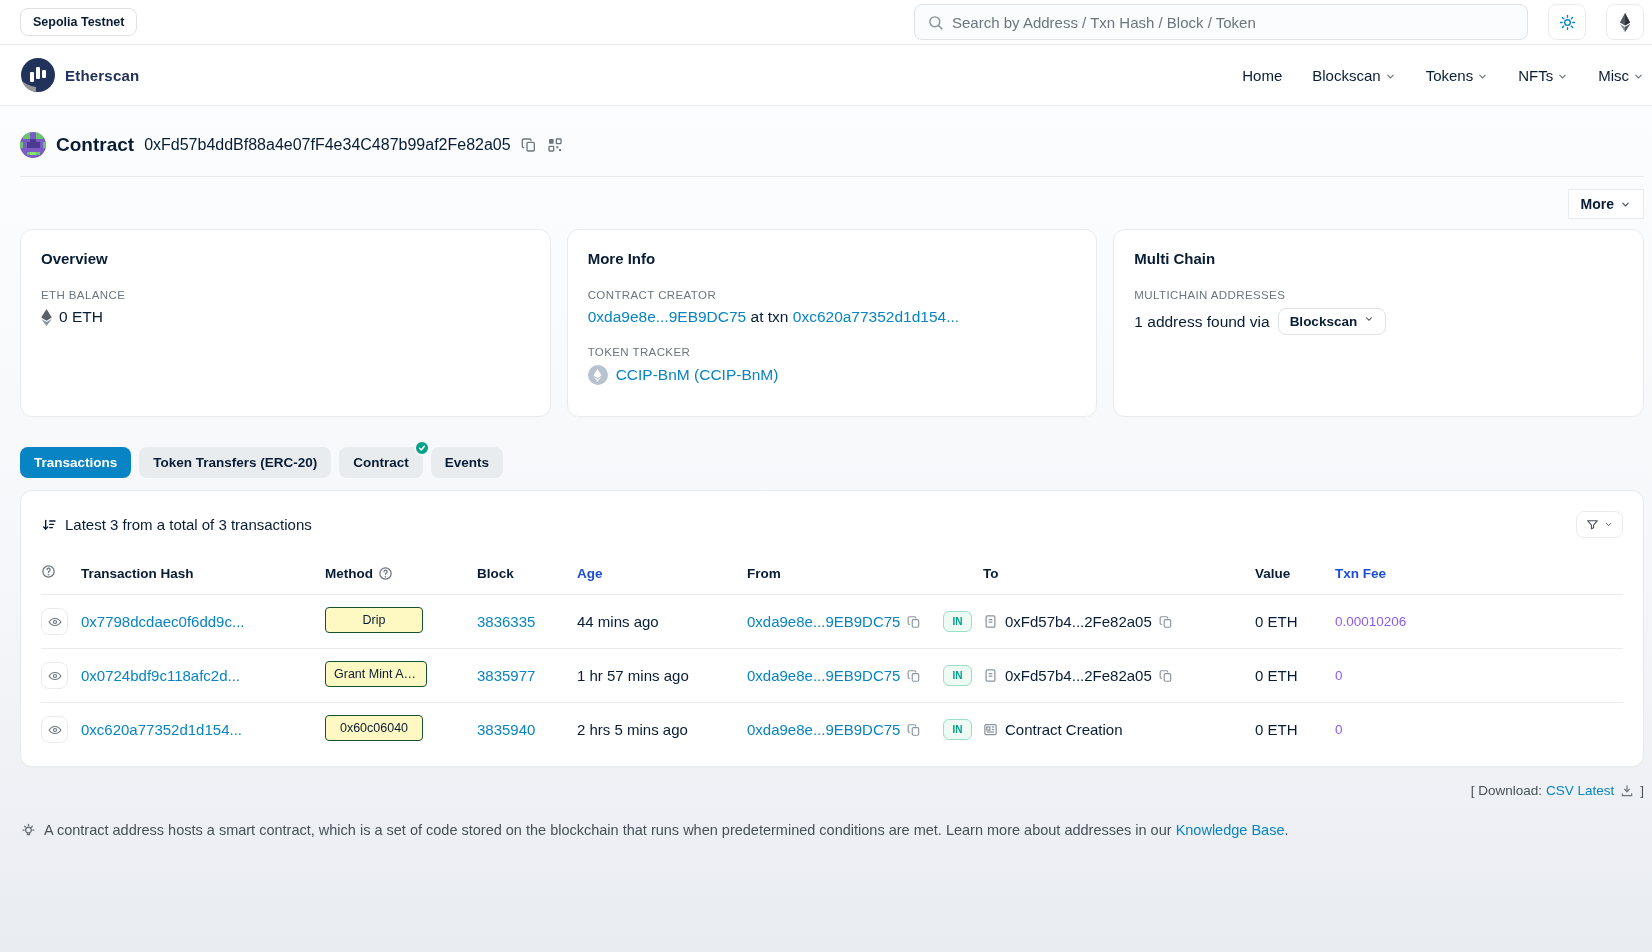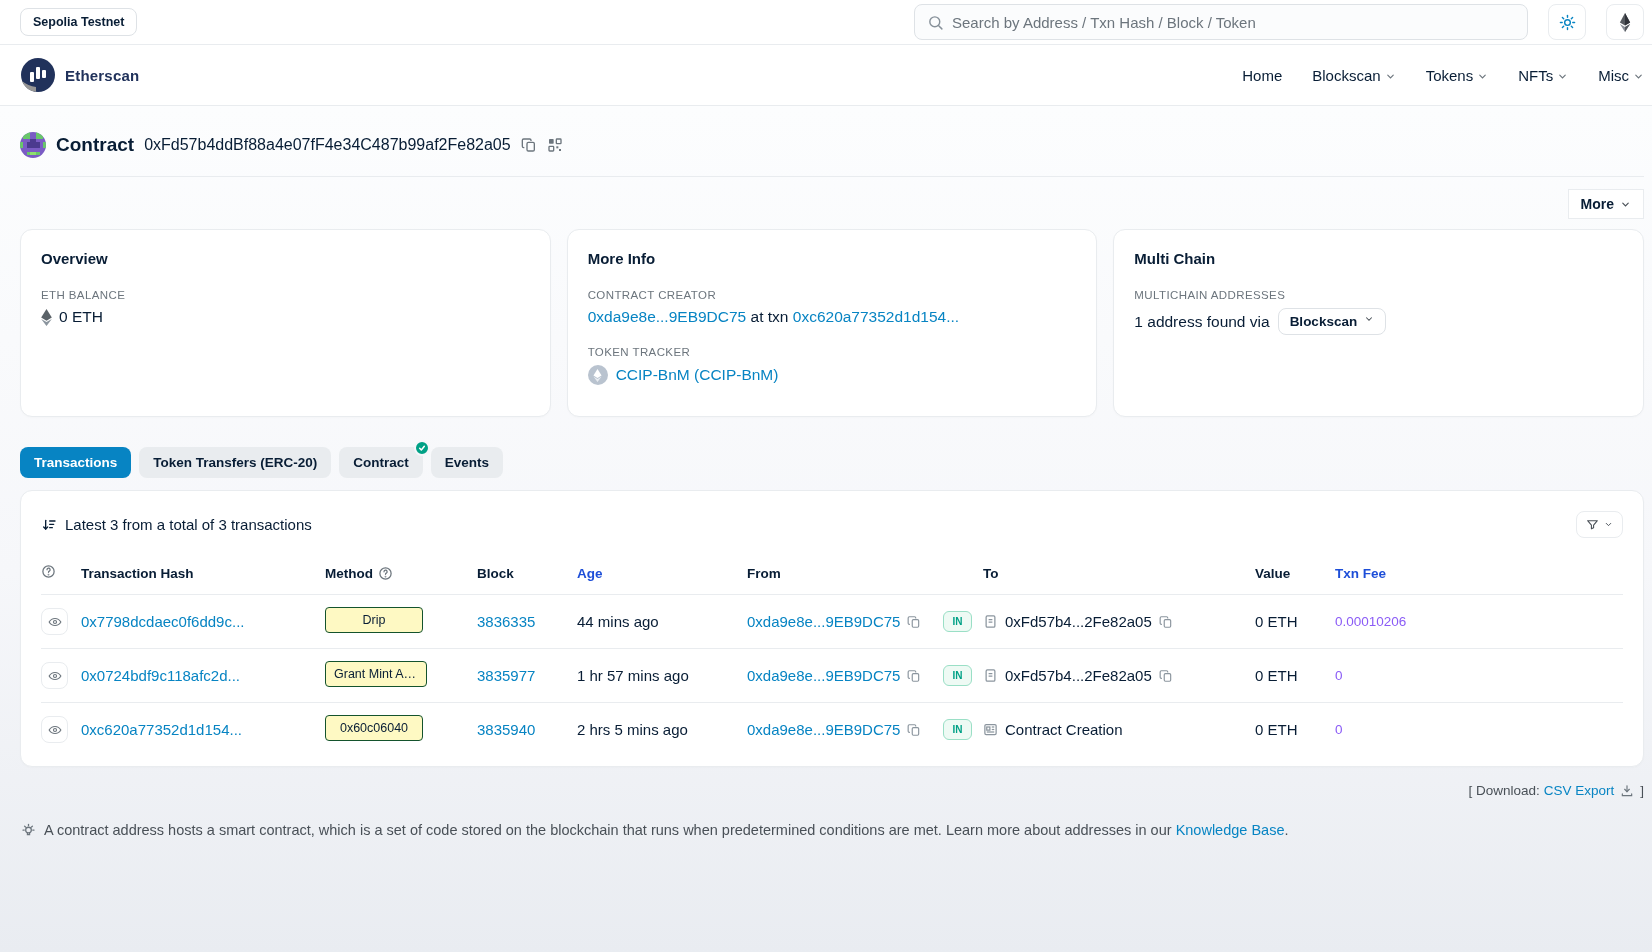--- a/index.html
+++ b/index.html
@@ -524,21 +524,21 @@
             </svg>
             <span>Contract Creation</span>
           </span>
         <span class="value-val">0 ETH</span>
         <span class="fee">0</span>
       </div>
     </div>
 
     <div class="download-row">
       <span>[ Download:</span>
-      <a class="link download-link">CSV Export</a>
+      <a class="link download-link">CSV Latest</a>
       <svg viewBox="0 0 24 24" fill="none" stroke="currentColor" stroke-width="2" stroke-linecap="round">
           <path d="M12 3v10"></path>
           <path d="M8 9l4 4 4-4"></path>
           <path d="M4 17v3h16v-3"></path>
         </svg>
       <span>]</span>
     </div>
 
     <div class="footnote">
       <svg viewBox="0 0 24 24" fill="none" stroke="currentColor" stroke-width="1.8" stroke-linecap="round">

